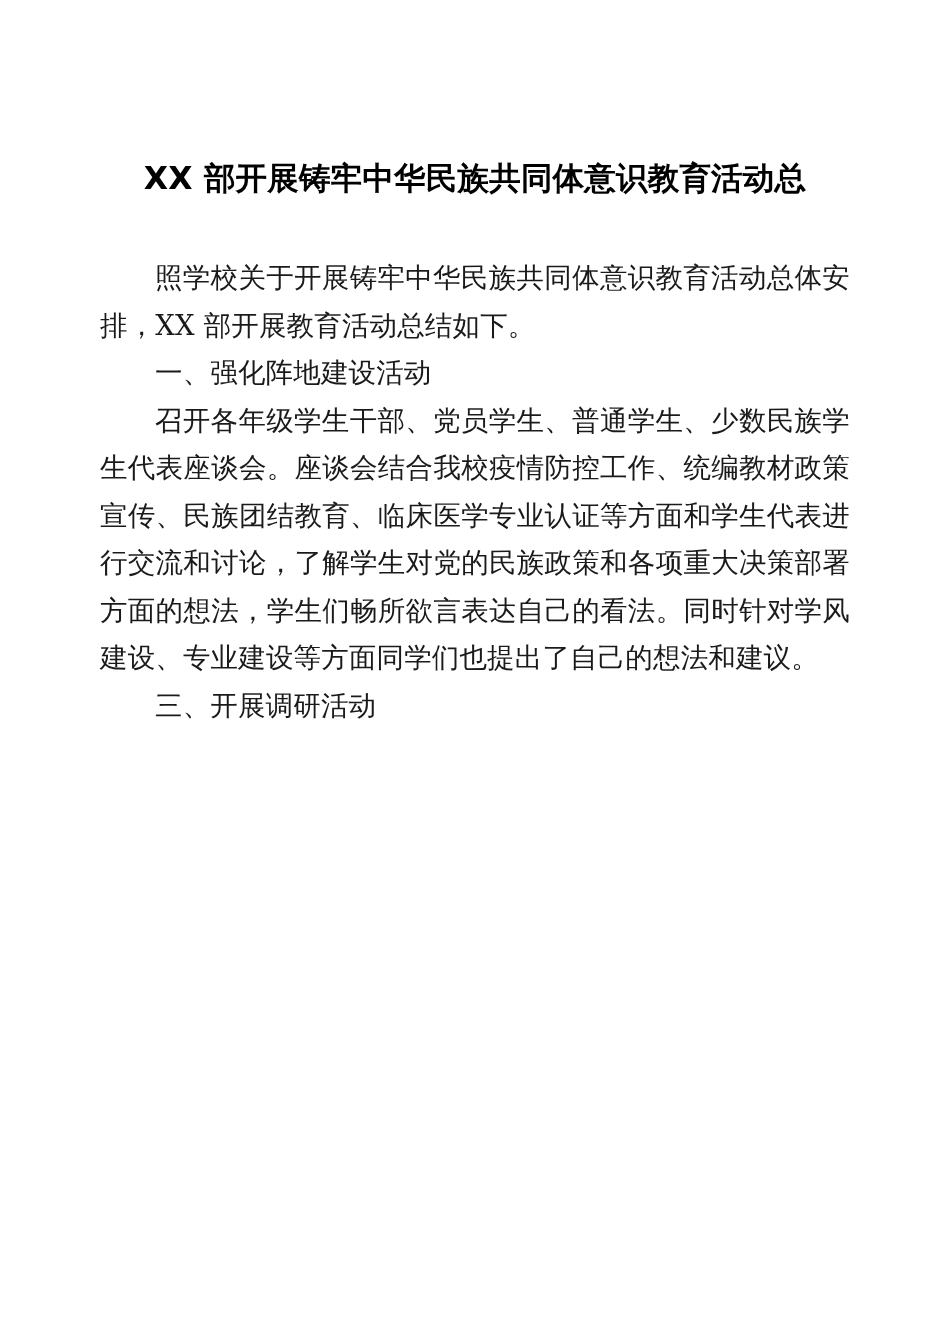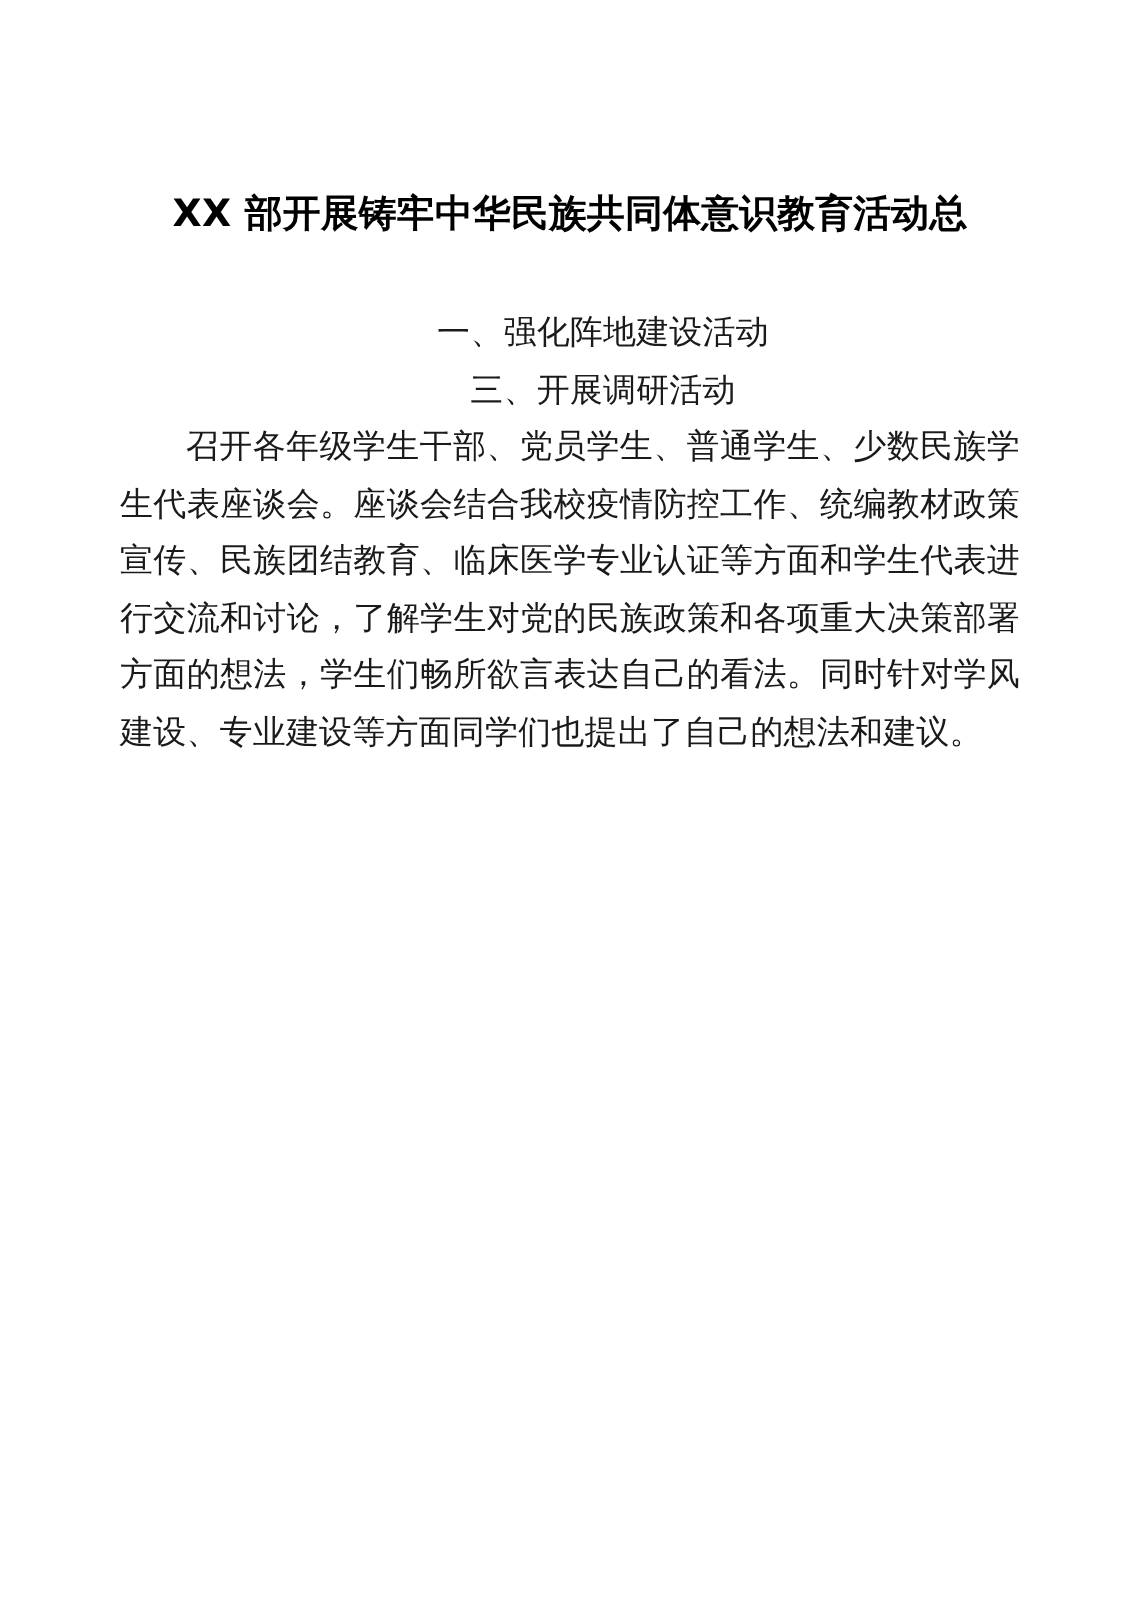--- a/index.html
+++ b/index.html
@@ -53,21 +53,21 @@
     font-weight: 400;
     font-size: 27.5px;
     line-height: 47.5px;
     text-align: justify;
     text-justify: inter-ideograph;
     text-indent: 2em;
     letter-spacing: 0.15px;
     color: #1a1a1a;
   }
   p.para.heading {
-    text-align: center;
+    text-align: left;
   }
   .page-number {
     position: absolute;
     left: 0;
     right: 0;
     top: 1243px;
     text-align: center;
     font-family: "DejaVu Serif", "Liberation Serif", serif;
     font-size: 19px;
     line-height: 24px;
@@ -79,22 +79,23 @@
 
 <div class="page">
 
   <div class="doc-body">
 
     <h1 class="doc-title">
       <span class="title-line">XX 部开展铸牢中华民族共同体意识教育活动总</span>
     </h1>
 
     <div class="body-block">
+      <p class="para">照学校关于开展铸牢中华民族共同体意识教育活动总体安排，XX 部开展教育活动总结如下。</p>
       <p class="para heading">一、强化阵地建设活动</p>
+      <p class="para">召开各年级学生干部、党员学生、普通学生、少数民族学生代表座谈会。座谈会结合我校疫情防控工作、统编教材政策宣传、民族团结教育、临床医学专业认证等方面和学生代表进行交流和讨论，了解学生对党的民族政策和各项重大决策部署方面的想法，学生们畅所欲言表达自己的看法。同时针对学风建设、专业建设等方面同学们也提出了自己的想法和建议。</p>
       <p class="para heading">三、开展调研活动</p>
-      <p class="para">召开各年级学生干部、党员学生、普通学生、少数民族学生代表座谈会。座谈会结合我校疫情防控工作、统编教材政策宣传、民族团结教育、临床医学专业认证等方面和学生代表进行交流和讨论，了解学生对党的民族政策和各项重大决策部署方面的想法，学生们畅所欲言表达自己的看法。同时针对学风建设、专业建设等方面同学们也提出了自己的想法和建议。</p>
     </div>
 
   </div>
 
   <div class="page-number">1</div>
 
 </div>
 
 </body></html>

